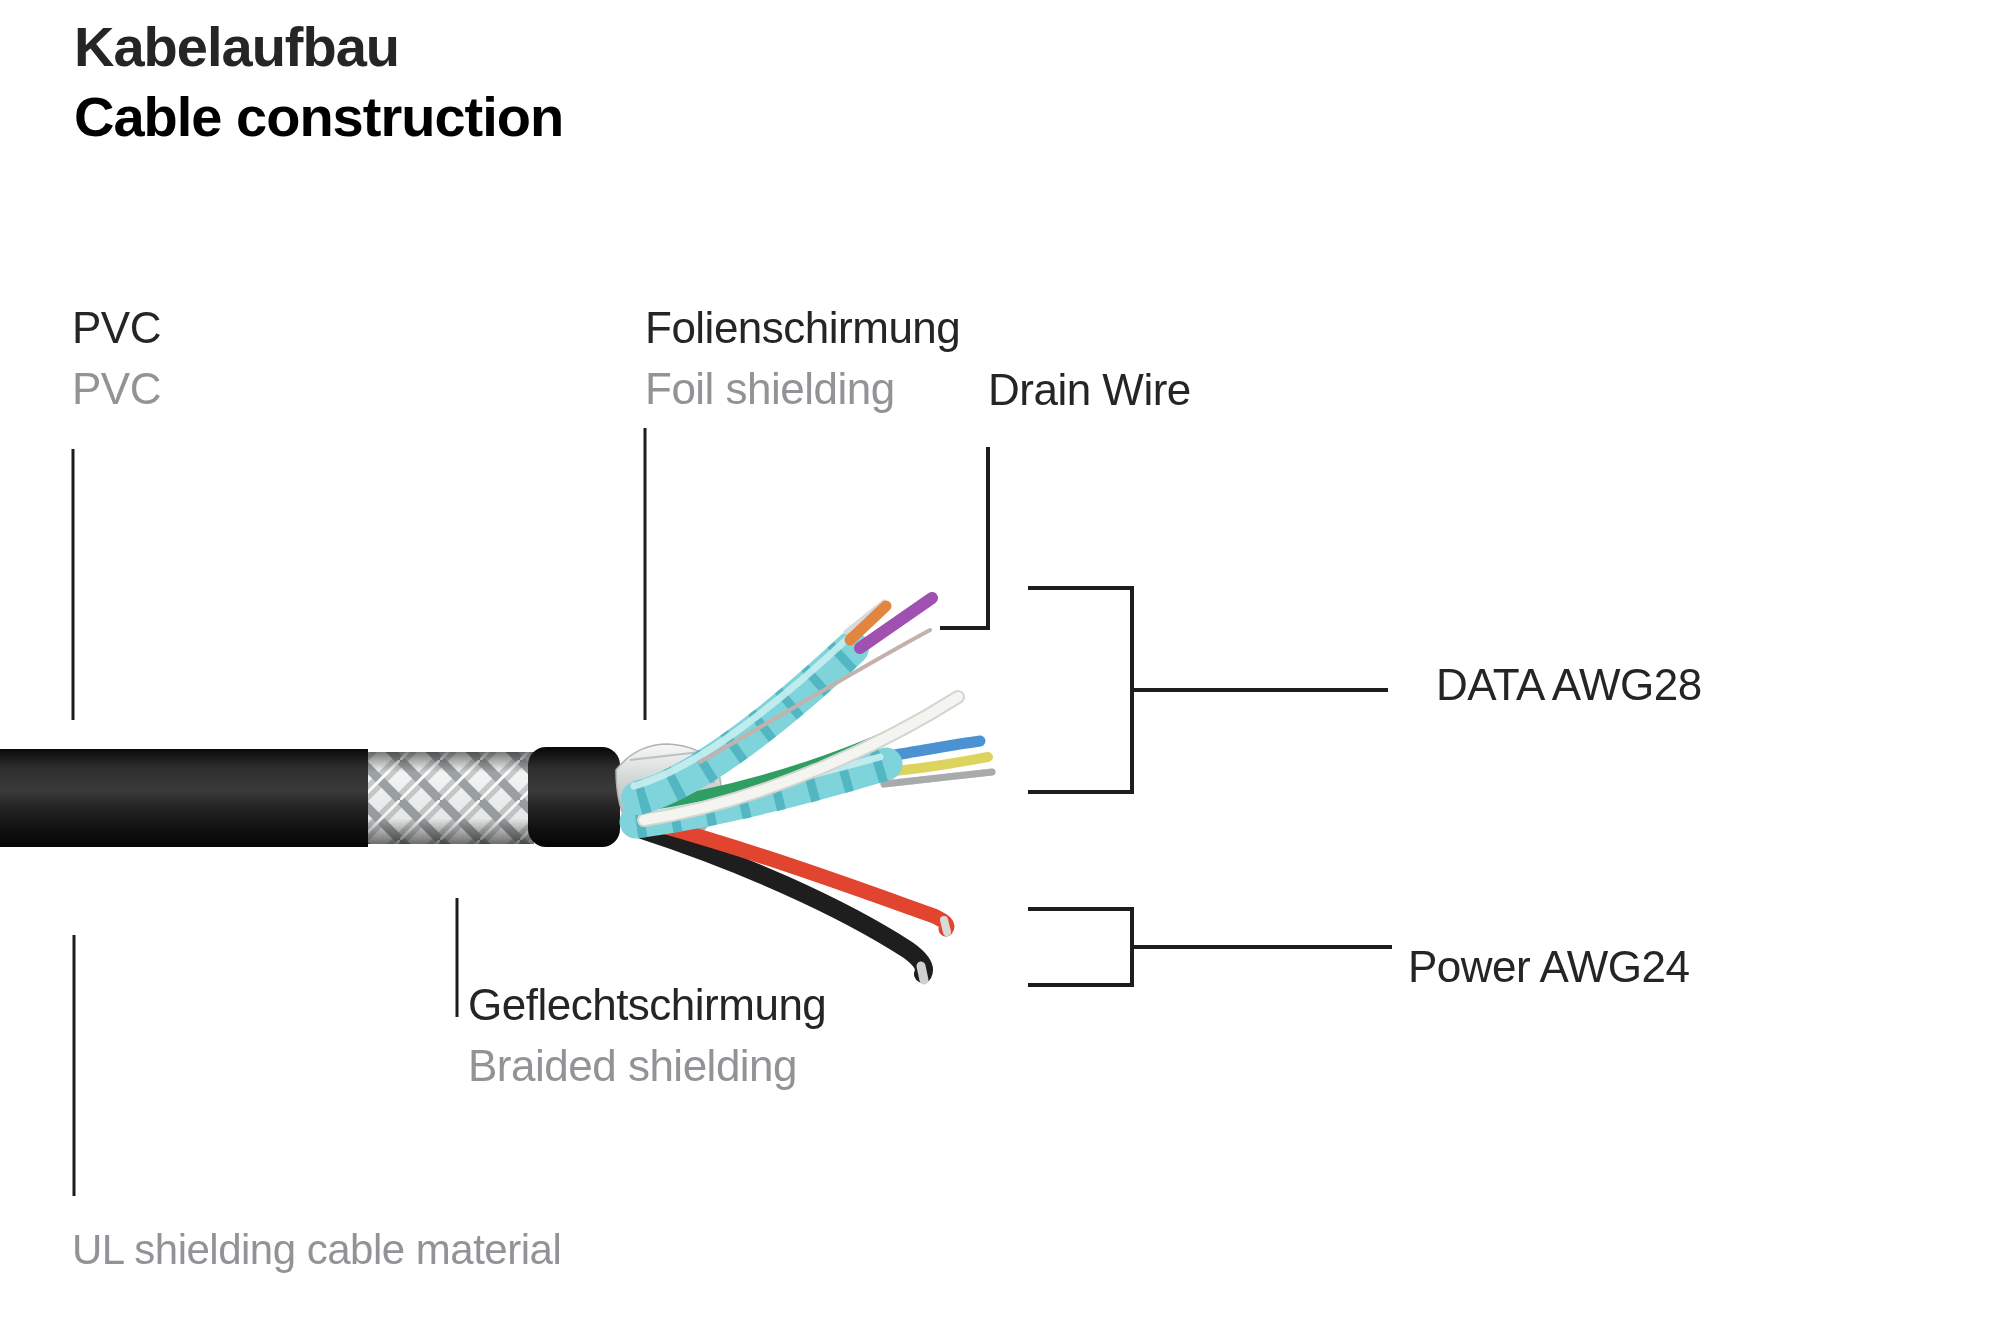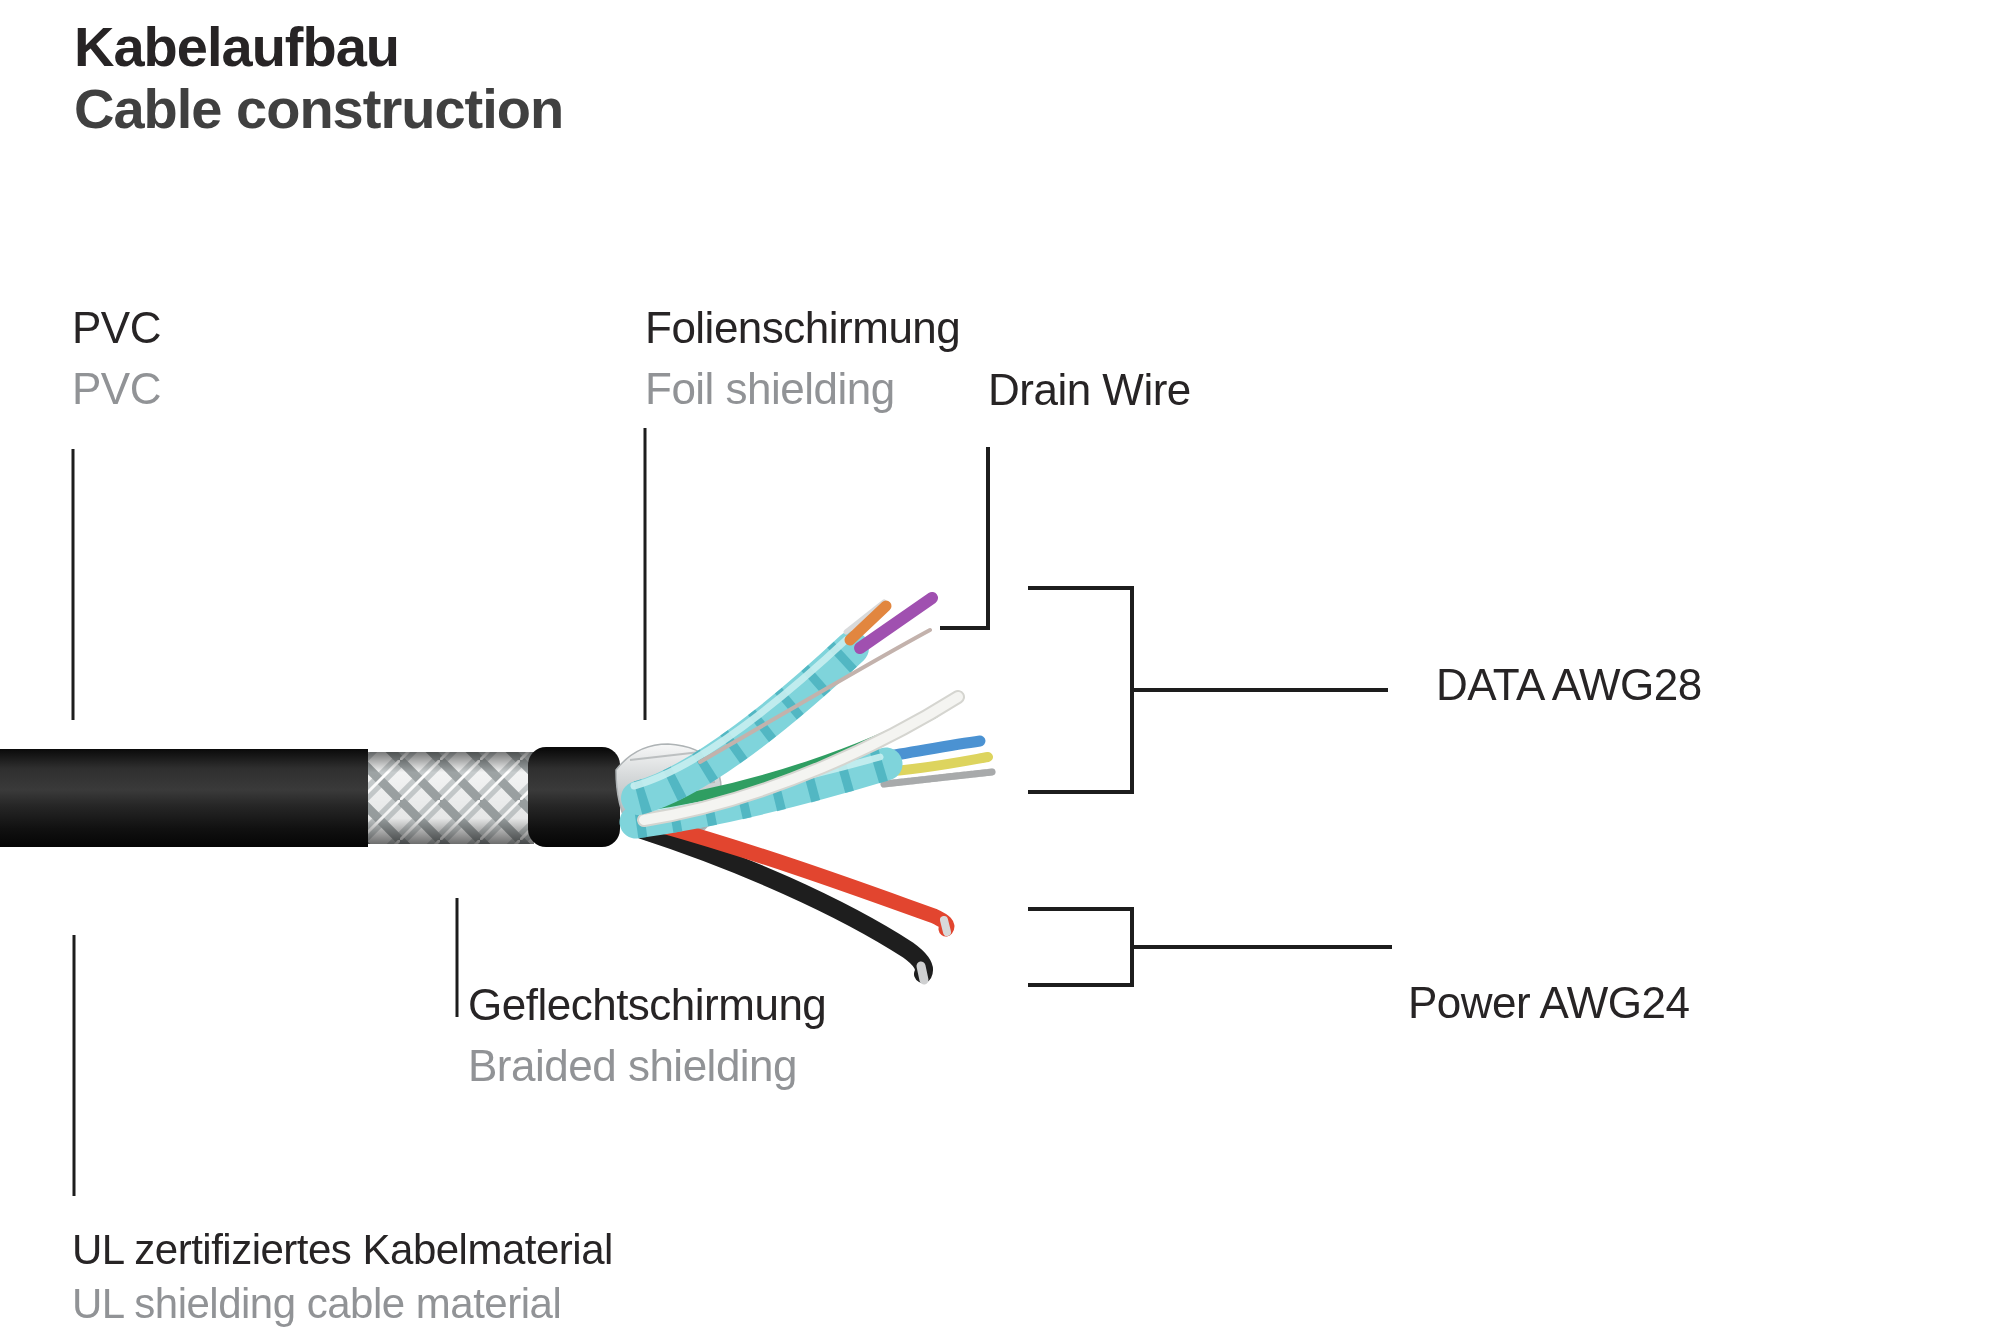--- a/index.html
+++ b/index.html
@@ -8,31 +8,31 @@
     font-family:"Liberation Sans","DejaVu Sans",sans-serif;
     -webkit-font-smoothing:antialiased;
   }
   .stage{position:absolute;inset:0;padding-left:32px;}
   svg.art{position:absolute;left:0;top:0;}
   .title-de{
     position:absolute;left:74px;top:14px;
     font-size:56px;font-weight:bold;letter-spacing:-1px;color:#272425;
   }
   .title-en{
-    position:absolute;left:74px;top:76px;
-    font-size:56px;font-weight:bold;letter-spacing:-1px;color:#404040;
+    position:absolute;left:74px;top:84px;
+    font-size:56px;font-weight:bold;letter-spacing:-1px;color:#000000;
   }
   .lbl{position:absolute;font-size:44px;letter-spacing:-0.5px;line-height:61px;white-space:nowrap;}
   .lbl .de{color:#272425;}
   .lbl .en{color:#919396;}
   .lbl-pvc{left:72px;top:297px;}
   .lbl-foil{left:645px;top:297px;}
   .lbl-drain{left:988px;top:359px;}
   .lbl-data{left:1408px;top:654px;margin-left:28px;}
-  .lbl-power{left:1408px;top:972px;text-align:right;}
+  .lbl-power{left:1408px;top:936px;text-align:right;}
   .lbl-braid{left:448px;top:974px;margin-left:20px;}
   .lbl-ul{left:72px;top:1223px;font-size:42px;line-height:54px;}
 </style>
 </head>
 <body>
 
 <div class="stage">
 
   <svg class="art" width="2000" height="1334" viewBox="0 0 2000 1334">
     <defs>
@@ -149,17 +149,16 @@
   <div class="lbl lbl-power">
     <div class="de">Power AWG24</div>
   </div>
 
   <div class="lbl lbl-braid">
     <div class="de">Geflechtschirmung</div>
     <div class="en">Braided shielding</div>
   </div>
 
   <div class="lbl lbl-ul">
-    <div class="de">UL zertifiziertes Kabelmaterial</div>
     <div class="en">UL shielding cable material</div>
   </div>
 
 </div>
 
 </body></html>

